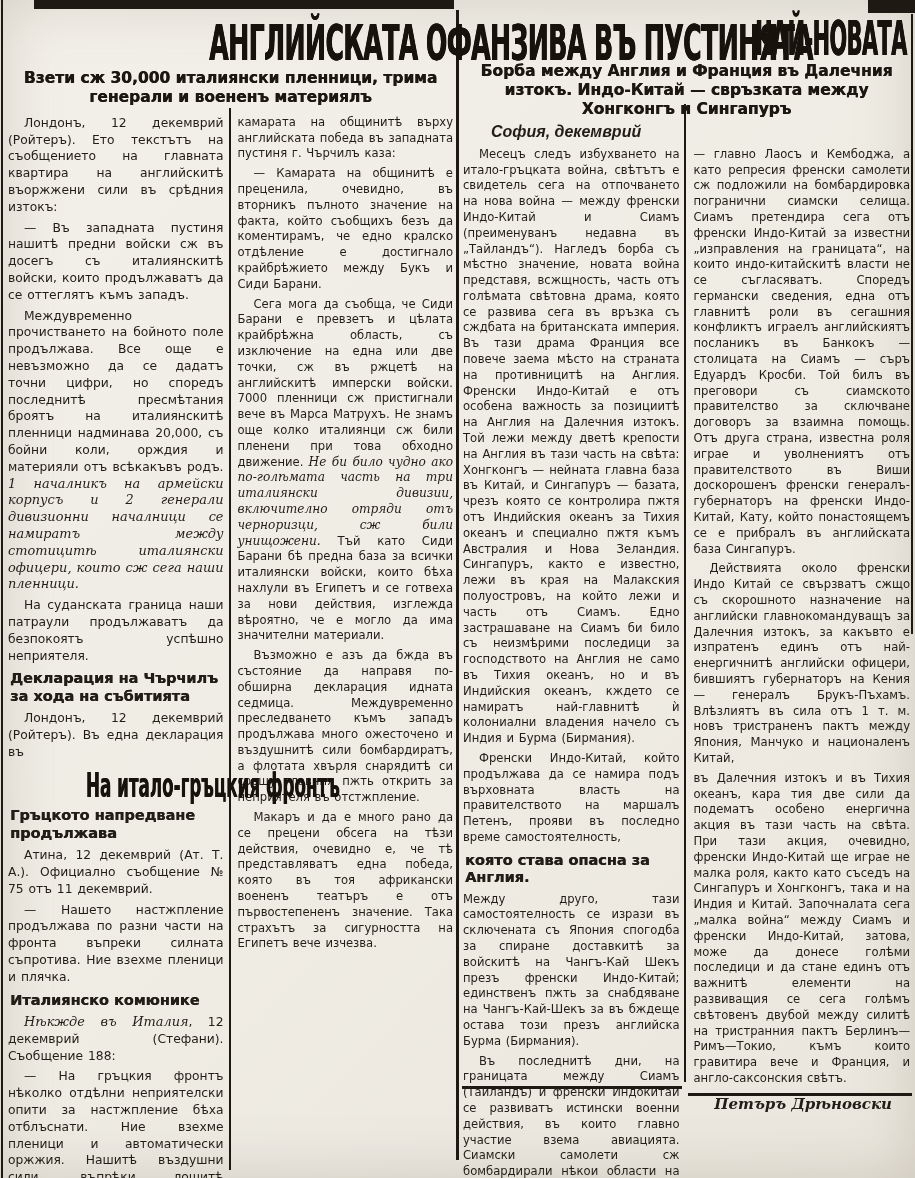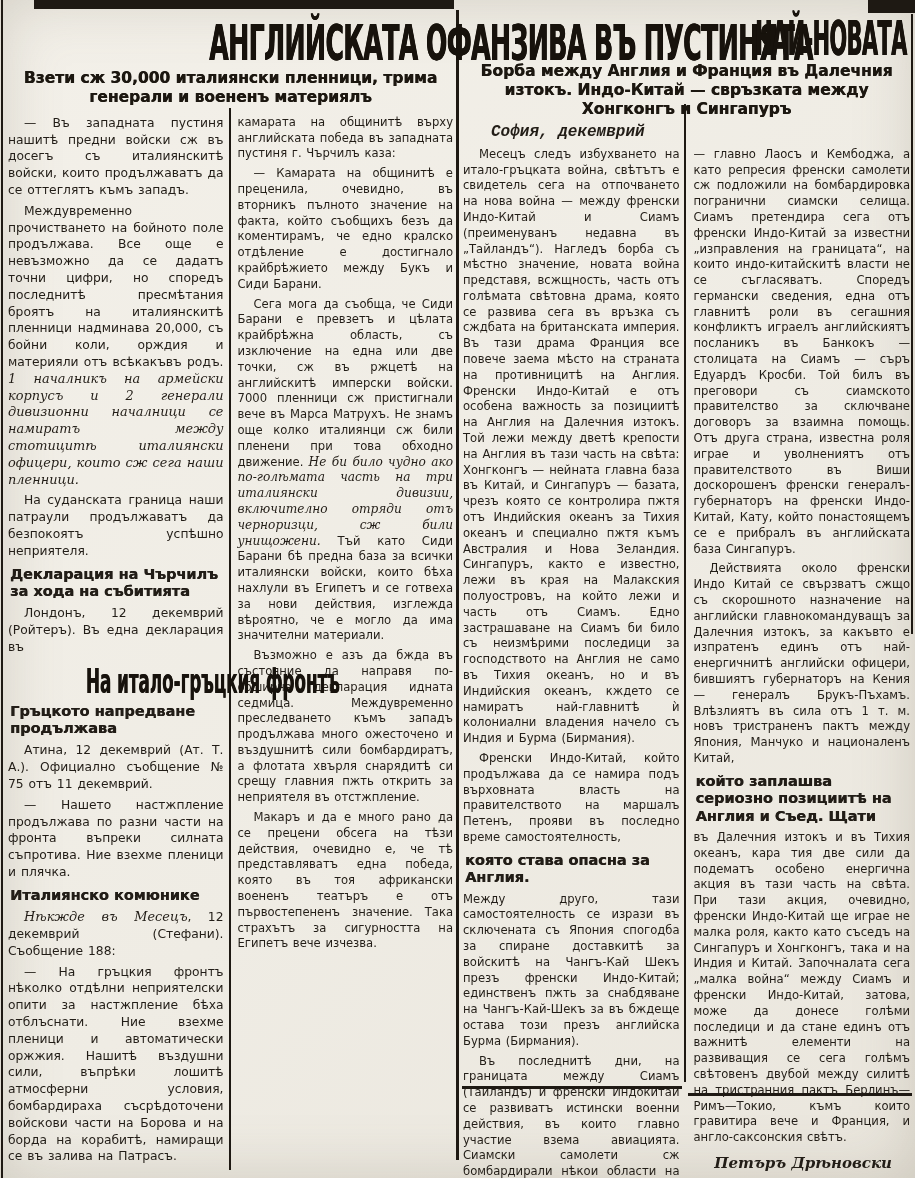--- a/index.html
+++ b/index.html
@@ -32,21 +32,21 @@
   }
   .headline-left{font-size:42px;transform:scale(.60,1.18);margin-top:8px;}
   .headline-right{font-size:40px;transform:scale(.52,1.22);margin-top:4px;}
   .subhead{
     font-weight:bold;font-size:15.5px;line-height:1.22;
     text-align:center;margin:6px 14px 4px 14px;
     color:#1c1710;
     text-shadow:.4px 0 #1c1710;
   }
   .dateline{
-    font-family:Liberation Mono, monospace;font-style:italic;font-weight:bold;
+    font-family:Liberation Sans, sans-serif;font-style:italic;font-weight:bold;
     font-size:16px;text-align:left;margin:2px 0 6px 28px;
   }
   .cols{display:flex;gap:14px;margin-top:8px;}
   .col{flex:1;min-width:0;}
   .col p{
     margin:0 0 4px 0;
     text-align:justify;
     text-indent:16px;
     font-size:12.3px;line-height:16.8px;
     word-spacing:1px;
@@ -93,31 +93,32 @@
   <div class="rule" style="left:688px;top:1093px;width:224px;height:3px;"></div>
 
   <div class="half half-left">
     <div class="mast">
       <span class="headline headline-left">АНГЛИЙСКАТА ОФАНЗИВА ВЪ ПУСТИНЯТА</span>
       <div class="subhead">Взети сж 30,000 италиянски пленници, трима генерали и воененъ материялъ</div>
     </div>
     <div class="cols">
 
       <div class="col">
+        <p>Лондонъ, 12 декемврий (Ройтеръ). Ето текстътъ на съобщението на главната квартира на английскитѣ въоржжени сили въ срѣдния изтокъ:</p>
         <p>— Въ западната пустиня нашитѣ предни войски сж въ досегъ съ италиянскитѣ войски, които продължаватъ да се оттеглятъ къмъ западъ.</p>
         <p><span>Междувременно прочистването на бойното поле продължава. Все още е невъзможно да се дадатъ точни цифри, но споредъ последнитѣ пресмѣтания броятъ на италиянскитѣ пленници надминава 20,000, съ бойни коли, орждия и материяли отъ всѣкакъвъ родъ. </span><span class="ital">1 началникъ на армейски корпусъ и 2 генерали дивизионни началници се намиратъ между стотицитѣ италиянски офицери, които сж сега наши пленници.</span></p>
         <p>На суданската граница наши патраули продължаватъ да безпокоятъ успѣшно неприятеля.</p>
         <div class="sec-head">Декларация на Чърчилъ за хода на събитията</div>
         <p>Лондонъ, 12 декемврий (Ройтеръ). Въ една декларация въ</p>
         <div class="display-head"><span>На итало-гръцкия фронтъ</span></div>
         <div class="sec-head">Гръцкото напредване продължава</div>
         <p>Атина, 12 декемврий (Ат. Т. А.). Официално съобщение № 75 отъ 11 декемврий.</p>
         <p>— Нашето настжпление продължава по разни части на фронта въпреки силната съпротива. Ние взехме пленици и плячка.</p>
         <div class="sec-head">Италиянско комюнике</div>
-        <p><span class="ital">Нѣкжде въ Месецъ</span><span>, 12 декемврий (Стефани). Съобщение 188:</span></p>
+        <p><span class="ital">Нѣкжде въ Италия</span><span>, 12 декемврий (Стефани). Съобщение 188:</span></p>
         <p>— На гръцкия фронтъ нѣколко отдѣлни неприятелски опити за настжпление бѣха отблъснати. Ние взехме пленици и автоматически оржжия. Нашитѣ въздушни сили, въпрѣки лошитѣ атмосферни условия, бомбардираха съсрѣдоточени войскови части на Борова и на борда на корабитѣ, намиращи се въ залива на Патрасъ.</p>
 
       </div>
 
       <div class="col dense">
         <p class="noindent">камарата на общинитѣ върху английската победа въ западната пустиня г. Чърчилъ каза:</p>
         <p>— Камарата на общинитѣ е преценила, очевидно, въ вторникъ пълното значение на факта, който съобщихъ безъ да коментирамъ, че едно кралско отдѣление е достигнало крайбрѣжието между Букъ и Сиди Барани.</p>
         <p><span>Сега мога да съобща, че Сиди Барани е превзетъ и цѣлата крайбрѣжна область, съ изключение на една или две точки, сж въ ржцетѣ на английскитѣ имперски войски. 7000 пленници сж пристигнали вече въ Марса Матрухъ. Не знамъ още колко италиянци сж били пленени при това обходно движение. </span><span class="ital">Не би било чудно ако по-голѣмата часть на три италиянски дивизии, включително отряди отъ черноризци, сж били унищожени. </span><span>Тъй като Сиди Барани бѣ предна база за всички италиянски войски, които бѣха нахлули въ Египетъ и се готвеха за нови действия, изглежда вѣроятно, че е могло да има значителни материали.</span></p>
         <p>Възможно е азъ да бжда въ състояние да направя по-обширна декларация идната седмица. Междувременно преследването къмъ западъ продължава много ожесточено и въздушнитѣ сили бомбардиратъ, а флотата хвърля снарядитѣ си срещу главния пжть открить за неприятеля въ отстжпление.</p>
         <p>Макаръ и да е много рано да се прецени обсега на тѣзи действия, очевидно е, че тѣ представляватъ една победа, която въ тоя африкански воененъ театъръ е отъ първостепененъ значение. Така страхътъ за сигурността на Египетъ вече изчезва.</p>
@@ -138,21 +139,20 @@
         <p>Месецъ следъ избухването на итало-гръцката война, свѣтътъ е свидетель сега на отпочването на нова война — между френски Индо-Китай и Сиамъ (преименуванъ недавна въ „Тайландъ“). Нагледъ борба съ мѣстно значение, новата война представя, всжщность, часть отъ голѣмата свѣтовна драма, която се развива сега въ връзка съ сждбата на британската империя. Въ тази драма Франция все повече заема мѣсто на страната на противницитѣ на Англия. Френски Индо-Китай е отъ особена важность за позициитѣ на Англия на Далечния изтокъ. Той лежи между дветѣ крепости на Англия въ тази часть на свѣта: Хонгконгъ — нейната главна база въ Китай, и Сингапуръ — базата, чрезъ която се контролира пжтя отъ Индийския океанъ за Тихия океанъ и специално пжтя къмъ Австралия и Нова Зеландия. Сингапуръ, както е известно, лежи въ края на Малакския полуостровъ, на който лежи и часть отъ Сиамъ. Едно застрашаване на Сиамъ би било съ неизмѣрими последици за господството на Англия не само въ Тихия океанъ, но и въ Индийския океанъ, кждето се намиратъ най-главнитѣ ѝ колониални владения начело съ Индия и Бурма (Бирмания).</p>
         <p>Френски Индо-Китай, който продължава да се намира подъ върховната власть на правителството на маршалъ Петенъ, прояви въ последно време самостоятелность,</p>
         <div class="sec-head" style="text-align:left;">която става опасна за Англия.</div>
         <p class="noindent">Между друго, тази самостоятелность се изрази въ сключената съ Япония спогодба за спиране доставкитѣ за войскитѣ на Чангъ-Кай Шекъ презъ френски Индо-Китай; единственъ пжть за снабдяване на Чангъ-Кай-Шекъ за въ бждеще остава този презъ английска Бурма (Бирмания).</p>
         <p>Въ последнитѣ дни, на границата между Сиамъ (Таиландъ) и френски Индокитай се развиватъ истински военни действия, въ които главно участие взема авиацията. Сиамски самолети сж бомбардирали нѣкои области на френски Индокитай</p>
       </div>
 
       <div class="col dense">
         <p class="noindent">— главно Лаосъ и Кембоджа, а като репресия френски самолети сж подложили на бомбардировка погранични сиамски селища. Сиамъ претендира сега отъ френски Индо-Китай за известни „изправления на границата“, на които индо-китайскитѣ власти не се съгласяватъ. Споредъ германски сведения, една отъ главнитѣ роли въ сегашния конфликтъ играелъ английскиятъ посланикъ въ Банкокъ — столицата на Сиамъ — съръ Едуардъ Кросби. Той билъ въ преговори съ сиамското правителство за сключване договоръ за взаимна помощь. Отъ друга страна, известна роля играе и уволнениятъ отъ правителството въ Виши доскорошенъ френски генералъ-губернаторъ на френски Индо-Китай, Кату, който понастоящемъ се е прибралъ въ английската база Сингапуръ.</p>
         <p>Действията около френски Индо Китай се свързватъ сжщо съ скорошното назначение на английски главнокомандуващъ за Далечния изтокъ, за какъвто е изпратенъ единъ отъ най-енергичнитѣ английски офицери, бившиятъ губернаторъ на Кения — генералъ Брукъ-Пъхамъ. Влѣзлиятъ въ сила отъ 1 т. м. новъ тристраненъ пактъ между Япония, Манчуко и националенъ Китай,</p>
-        <div class="sec-head">който заплашва сериозно позициитѣ на Англия и Съед. Щати</div>
         <p class="noindent">въ Далечния изтокъ и въ Тихия океанъ, кара тия две сили да подематъ особено енергична акция въ тази часть на свѣта. При тази акция, очевидно, френски Индо-Китай ще играе не малка роля, както като съседъ на Сингапуръ и Хонгконгъ, така и на Индия и Китай. Започналата сега „малка война“ между Сиамъ и френски Индо-Китай, затова, може да донесе голѣми последици и да стане единъ отъ важнитѣ елементи на развиващия се сега голѣмъ свѣтовенъ двубой между силитѣ на тристранния пактъ Берлинъ—Римъ—Токио, къмъ които гравитира вече и Франция, и англо-саксонския свѣтъ.</p>
         <div class="byline">Петъръ Дрѣновски</div>
       </div>
 
     </div>
   </div>
 
 </div>
 
 </body></html>

